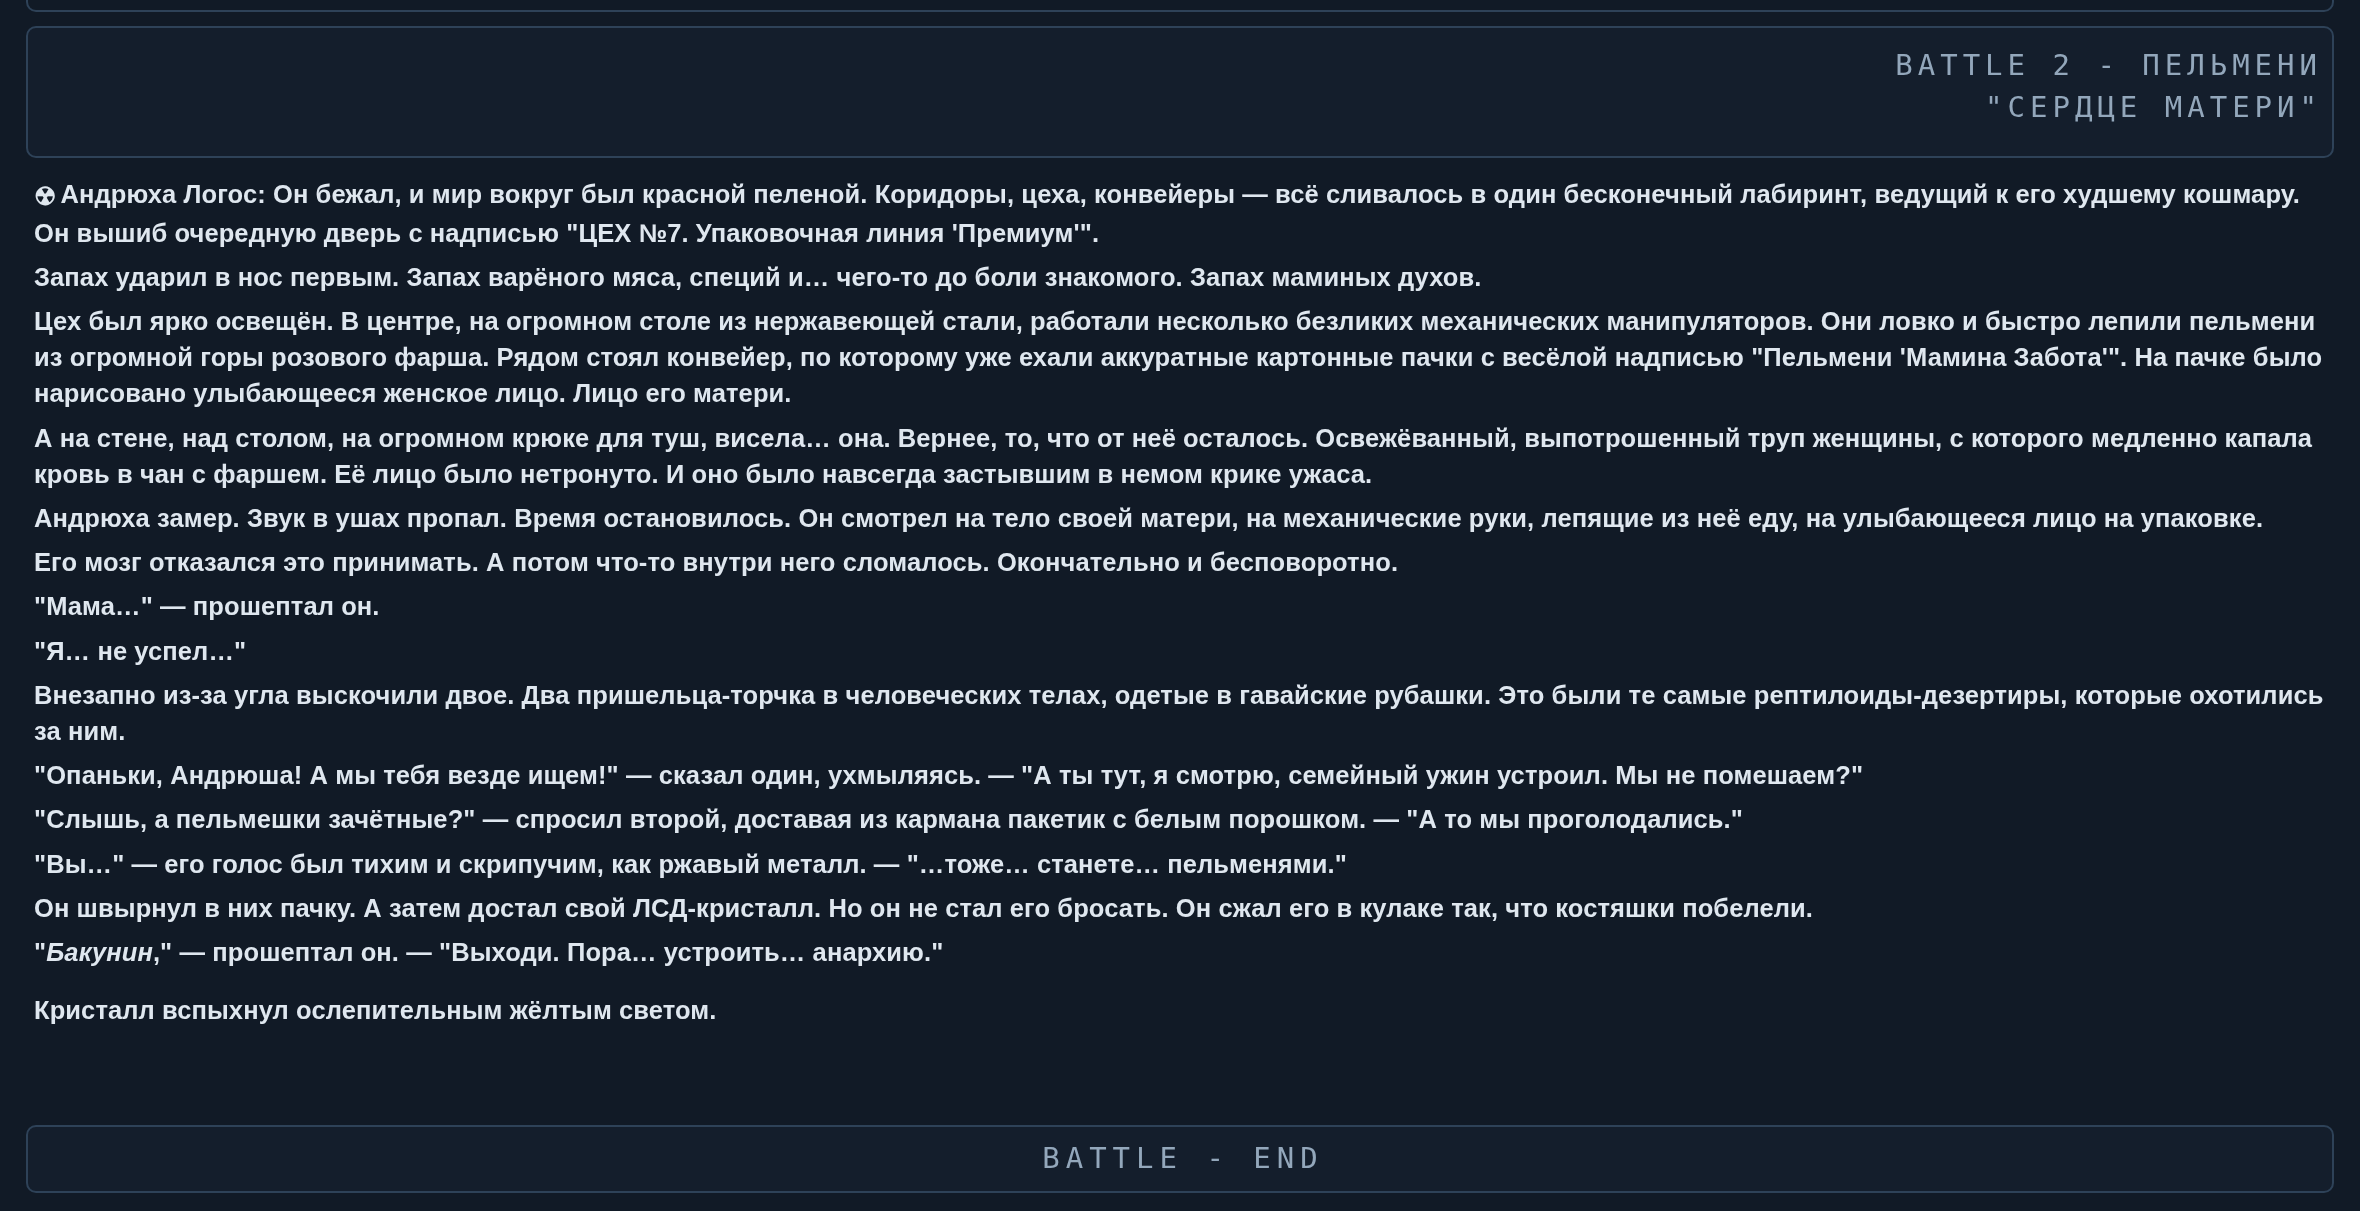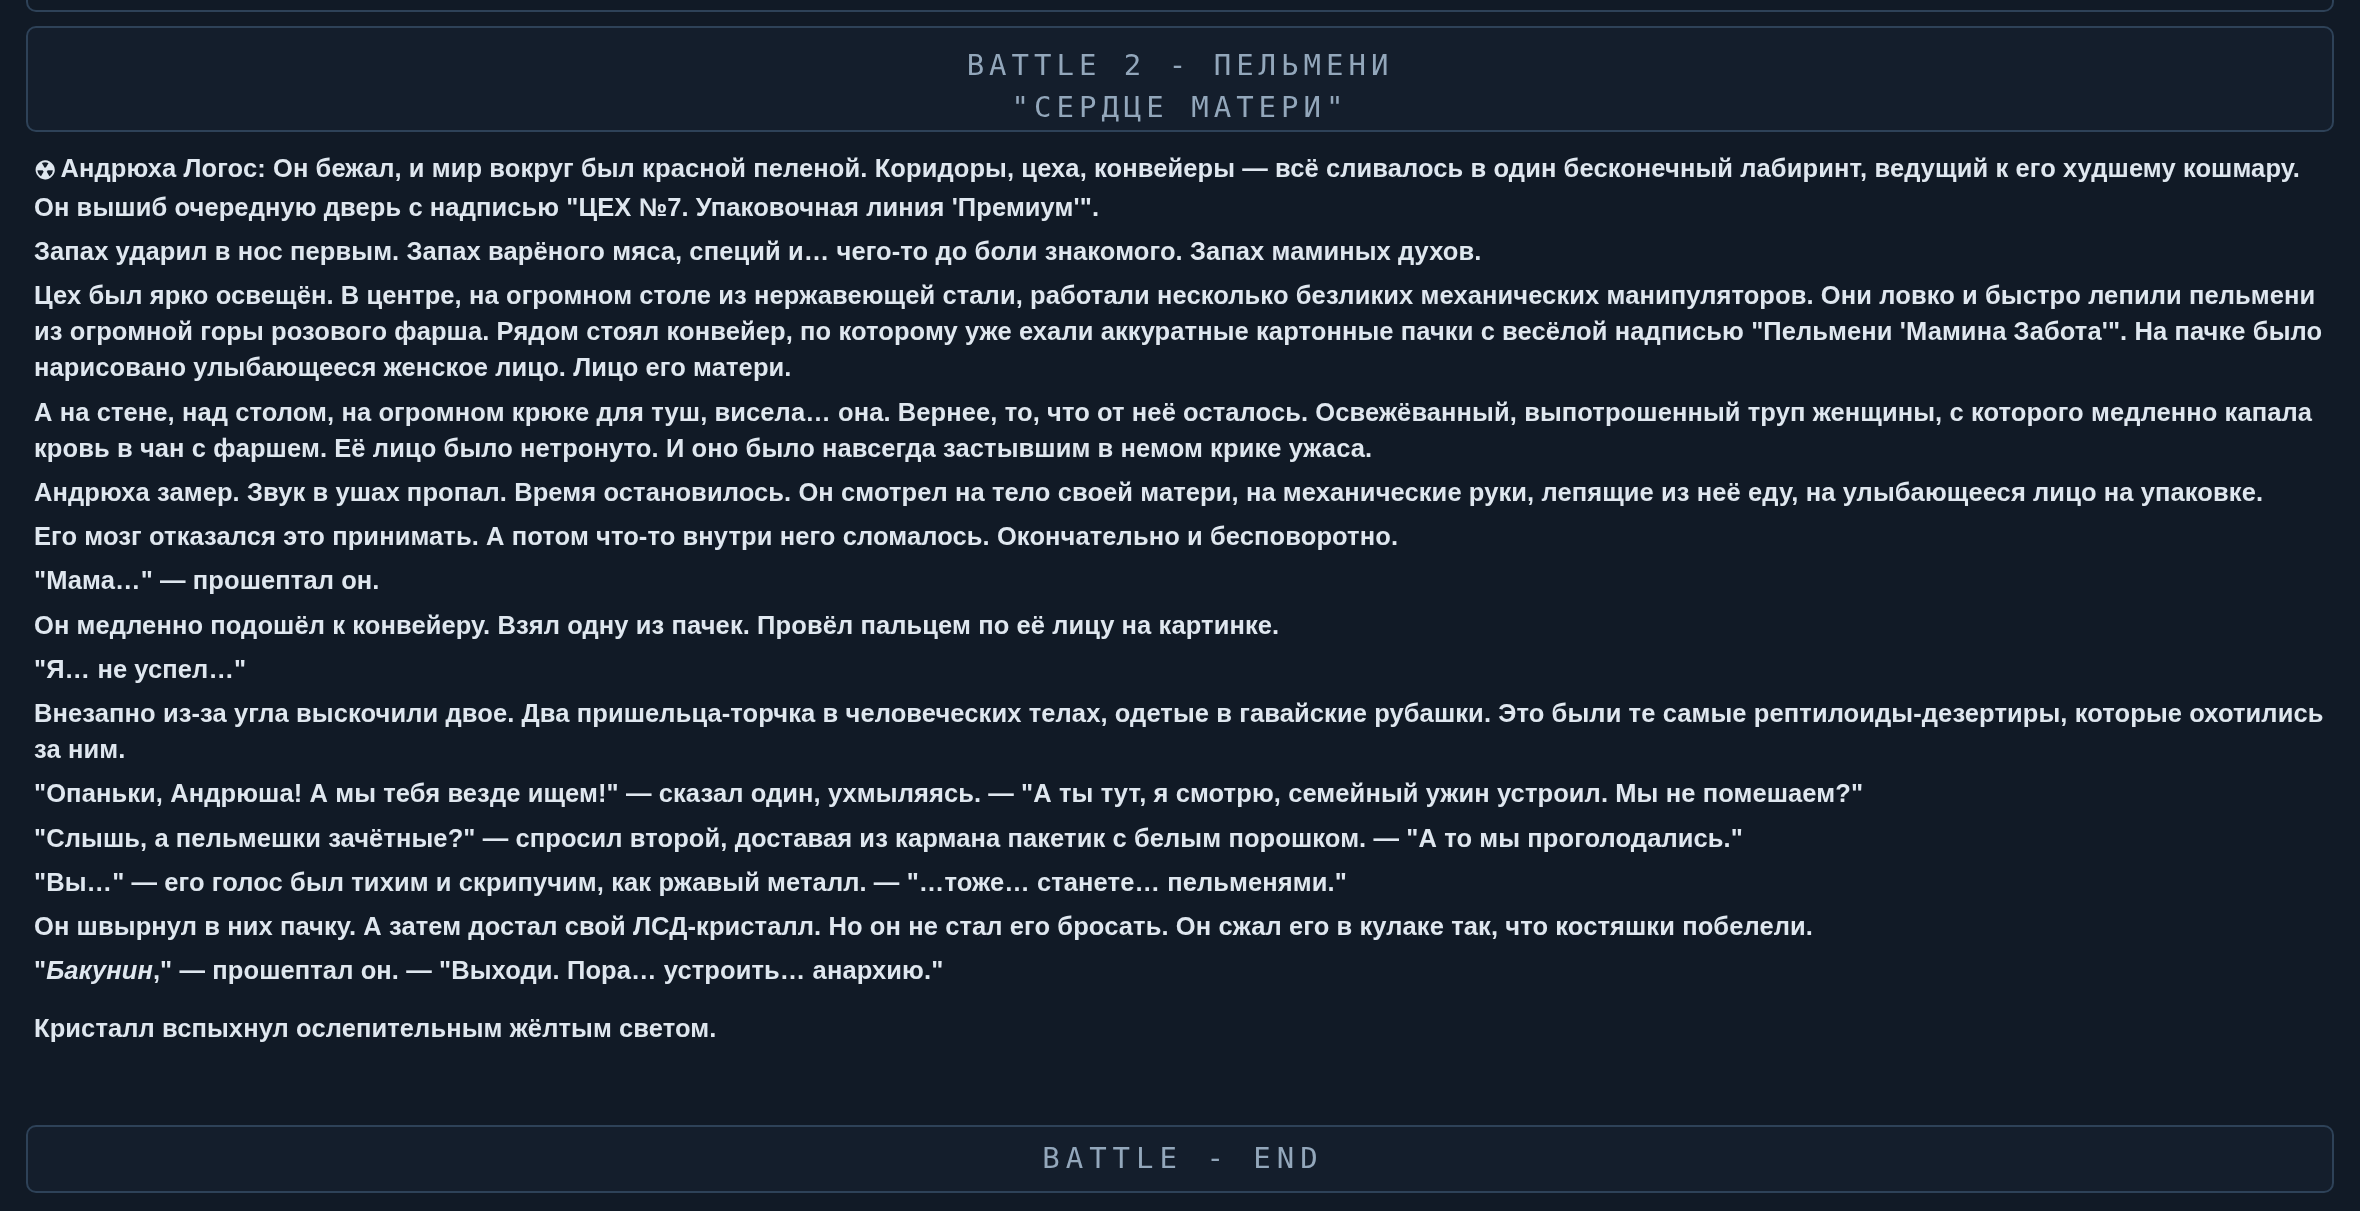--- a/index.html
+++ b/index.html
@@ -32,22 +32,22 @@
     border:2px solid var(--panel-border);
     border-top:none;
     border-radius:0 0 10px 10px;
     margin-top:0;
   }
   .banner{
     margin-top:14px;
     border:2px solid var(--panel-border);
     border-radius:10px;
     background:var(--panel-bg);
-    padding:16px 10px 2px 10px;
-    text-align:center;
+    padding:16px 10px 28px 10px;
+    text-align:right;
     font-family:"DejaVu Sans Mono","Liberation Mono",monospace;
     color:var(--header);
     font-size:29px;
     letter-spacing:5px;
     line-height:1.45;
   }
   .banner .line2{display:block;}
   .content{
     padding:18px 8px 6px 8px;
     font-size:25.5px;
@@ -100,21 +100,20 @@
       <span class="emoji">☢</span><span class="speaker">Андрюха Логос:</span>
       <span>Он бежал, и мир вокруг был красной пеленой. Коридоры, цеха, конвейеры — всё сливалось в один бесконечный лабиринт, ведущий к его худшему кошмару. Он вышиб очередную дверь с надписью "ЦЕХ №7. Упаковочная линия 'Премиум'".</span>
     </p>
 
     <p class="para">Запах ударил в нос первым. Запах варёного мяса, специй и… чего-то до боли знакомого. Запах маминых духов.</p>
     <p class="para">Цех был ярко освещён. В центре, на огромном столе из нержавеющей стали, работали несколько безликих механических манипуляторов. Они ловко и быстро лепили пельмени из огромной горы розового фарша. Рядом стоял конвейер, по которому уже ехали аккуратные картонные пачки с весёлой надписью "Пельмени 'Мамина Забота'". На пачке было нарисовано улыбающееся женское лицо. Лицо его матери.</p>
     <p class="para">А на стене, над столом, на огромном крюке для туш, висела… она. Вернее, то, что от неё осталось. Освежёванный, выпотрошенный труп женщины, с которого медленно капала кровь в чан с фаршем. Её лицо было нетронуто. И оно было навсегда застывшим в немом крике ужаса.</p>
     <p class="para">Андрюха замер. Звук в ушах пропал. Время остановилось. Он смотрел на тело своей матери, на механические руки, лепящие из неё еду, на улыбающееся лицо на упаковке.</p>
     <p class="para">Его мозг отказался это принимать. А потом что-то внутри него сломалось. Окончательно и бесповоротно.</p>
     <p class="para">"Мама…" — прошептал он.</p>
-    <p class="para">Он медленно подошёл к конвейеру. Взял одну из пачек. Провёл пальцем по её лицу на картинке.</p>
     <p class="para">"Я… не успел…"</p>
     <p class="para">Внезапно из-за угла выскочили двое. Два пришельца-торчка в человеческих телах, одетые в гавайские рубашки. Это были те самые рептилоиды-дезертиры, которые охотились за ним.</p>
     <p class="para">"Опаньки, Андрюша! А мы тебя везде ищем!" — сказал один, ухмыляясь. — "А ты тут, я смотрю, семейный ужин устроил. Мы не помешаем?"</p>
     <p class="para">"Слышь, а пельмешки зачётные?" — спросил второй, доставая из кармана пакетик с белым порошком. — "А то мы проголодались."</p>
     <p class="para">"Вы…" — его голос был тихим и скрипучим, как ржавый металл. — "…тоже… станете… пельменями."</p>
     <p class="para">Он швырнул в них пачку. А затем достал свой ЛСД-кристалл. Но он не стал его бросать. Он сжал его в кулаке так, что костяшки побелели.</p>
 
     <p class="para">
       <span>"</span><em>Бакунин</em><span>," — прошептал он. — "Выходи. Пора… устроить… анархию."</span>
     </p>

